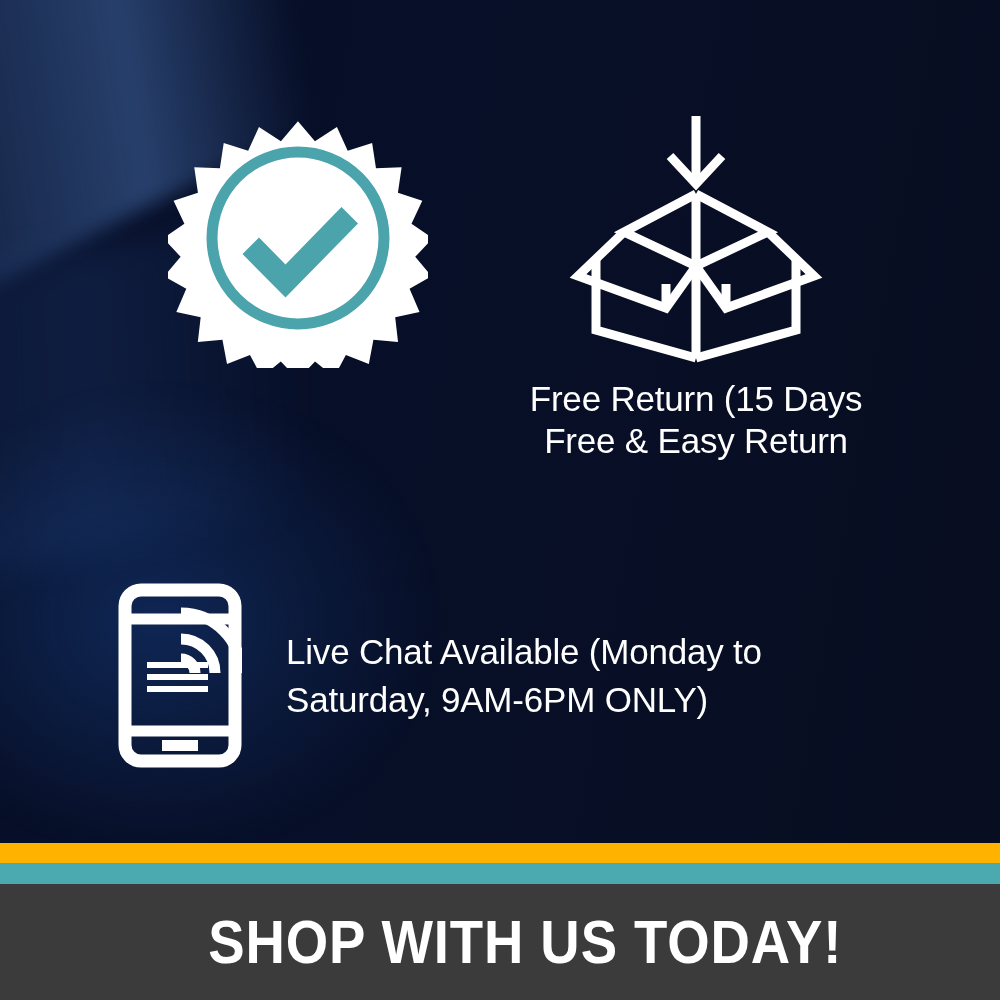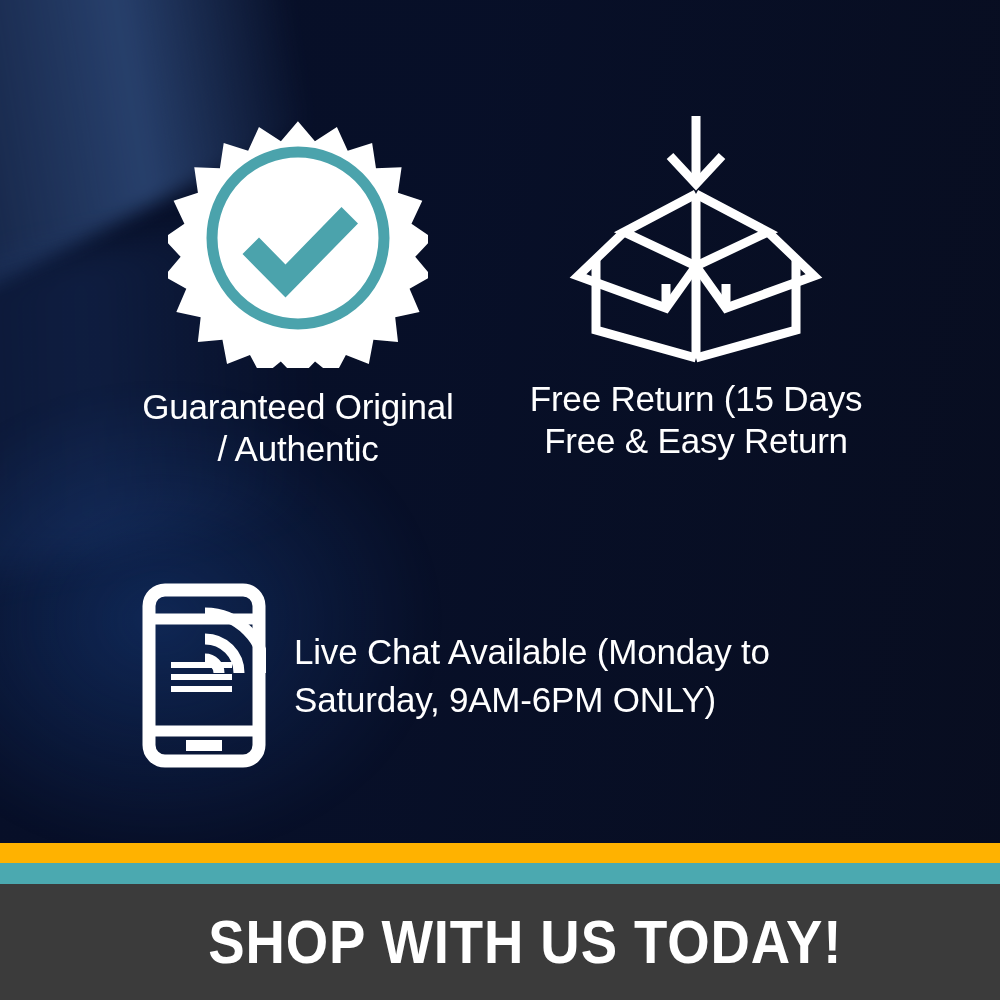--- a/index.html
+++ b/index.html
@@ -109,26 +109,26 @@
     left: 486px;
     top: 108px;
     width: 420px;
   }
   .feature-box .feature-label {
     margin-top: 10px;
   }
 
   
   .feature-chat {
-    left: 132px;
+    left: 108px;
     top: 583px;
     width: 800px;
     display: flex;
     align-items: center;
-    gap: 28px;
+    gap: 44px;
     padding-left: 10px;
   }
   .feature-chat .feature-label {
     text-align: left;
     line-height: 48px;
     font-size: 35px;
     flex: 1;
   }
 
   
@@ -187,22 +187,20 @@
             L169.7 281.5 L148.7 264.8 L130 284 L111.3 264.8 L90.3 281.5 L77.6 257.5
             L52.5 267.4 L47.5 240.9 L20.6 243.3 L23.7 216.3 L-2.9 210.6 L8.0 185.2
             L-16.1 171.5 L1.8 150.3 L-17.2 129.9 L5.9 114.0 L-5.9 88.9 L20.7 80.2
             L16.7 52.5 L44.7 53.6 L48.9 25.9 L75.6 34.4 L87.4 8.4 L111.4 24.1 Z" transform="translate(0,4) scale(0.915) translate(12,8)"></path>
 
           <circle cx="130" cy="130" r="86" fill="none" stroke="#4BA3AC" stroke-width="11"></circle>
 
           <path fill="#4BA3AC" d="M91 129.5 L74.5 146 L117.5 189.5 L190 115.5 L173.5 99 L117.5 156.5 Z"></path>
         </svg>
       </div>
-      <div class="feature-label">Guaranteed Original
-/ Authentic</div>
     </div>
 
     <div class="feature feature-box">
       <div class="feature-icon">
         <svg width="260" height="260" viewBox="0 0 260 260" fill="none" stroke="#ffffff" stroke-width="9" stroke-linejoin="miter" stroke-linecap="butt">
 
           <line x1="130" y1="8" x2="130" y2="70"></line>
 
           <polyline points="104,48 130,76 156,48"></polyline>
 

